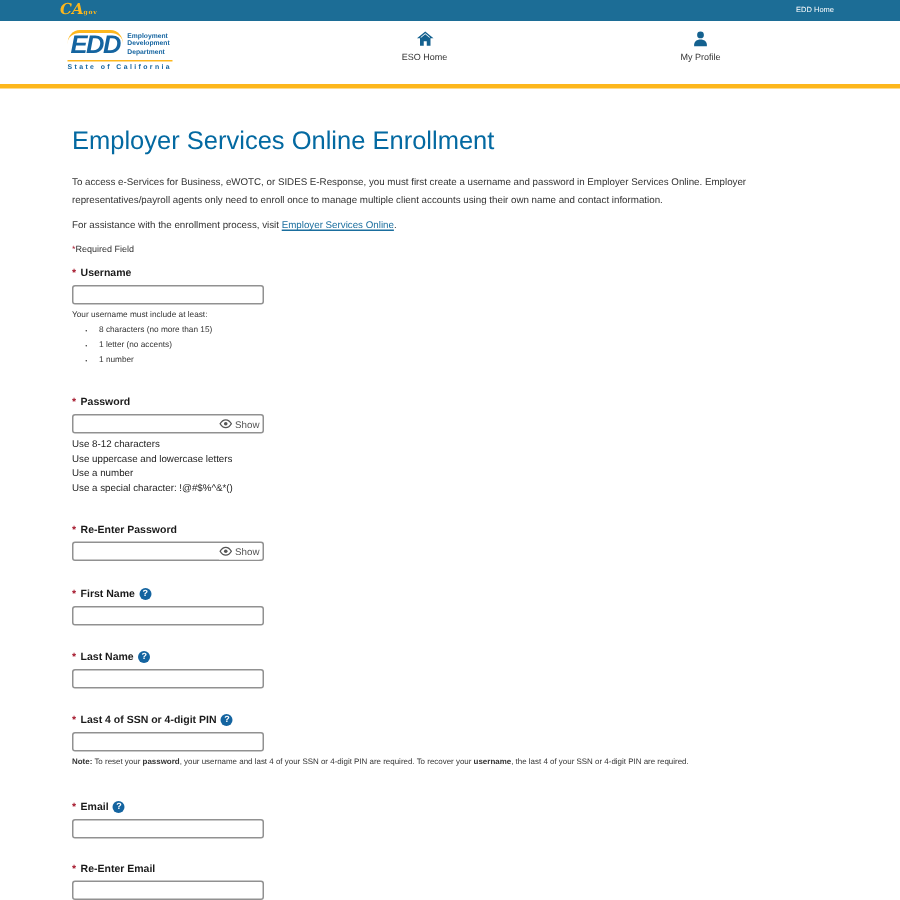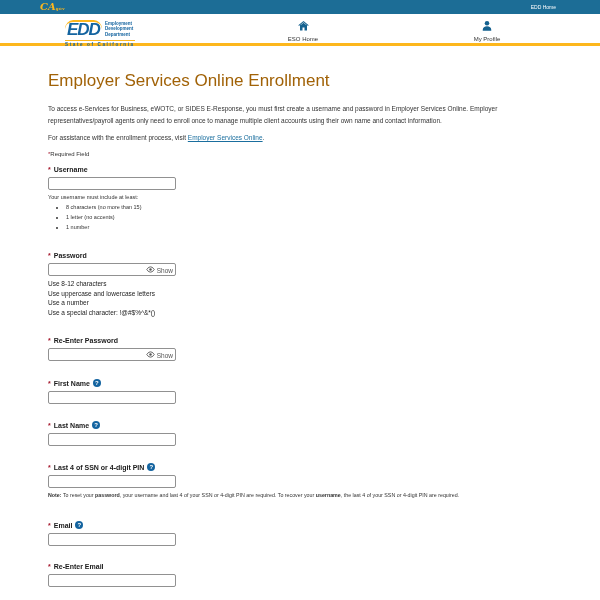--- a/index.html
+++ b/index.html
@@ -8,39 +8,39 @@
 
   
   .topbar { height:14px; background:#1c6d96; position:relative; }
   .ca-logo { position:absolute; left:40px; top:0px; color:#fdb71c;
              font-family:"DejaVu Serif", serif; font-style:italic; font-weight:bold;
              font-size:10px; line-height:13px; cursor:pointer; }
   .ca-logo .gov { font-size:4px; font-style:normal; letter-spacing:.5px; }
   .topbar-link { position:absolute; right:44px; top:4px; color:#fff; font-size:5px; cursor:pointer; }
 
   
-  .header { height:29px; background:#fff; position:relative;margin-left:20px; }
+  .header { height:42px; background:#fff; position:relative; }
   .edd-logo { position:absolute; left:45px; top:6px; cursor:pointer; }
   .edd-row { display:flex; align-items:center; }
   .edd-acronym { font-size:17px; font-weight:bold; font-style:italic; color:#1464a0;
                  letter-spacing:-1px; line-height:16px;
                  border-top:2px solid #fdb71c; border-radius:40%/90%; padding:0 2px; }
   .edd-lines { margin-left:3px; font-size:4.5px; font-weight:bold; color:#1464a0; line-height:5.2px; }
   .edd-state { font-size:4.6px; color:#1464a0; border-top:1.5px solid #fdb71c; margin-top:1.5px;
                padding-top:1.5px; letter-spacing:1.6px; font-weight:bold; text-align:center; }
   .nav-item { position:absolute; top:6px; width:90px; text-align:center; cursor:pointer; }
   .nav-eso { left:238px; }
   .nav-profile { left:422px; }
   .nav-item svg { display:block; margin:0 auto; }
   .nav-label { font-size:6px; color:#333; margin-top:4px; }
   .gold-rule { height:3px; background:#fdb71c; }
 
   
   main { padding:25px 48px 0 48px; }
-  h1 { font-size:17px; font-weight:500; color:#a16207; margin-bottom:12px; }
+  h1 { font-size:17px; font-weight:500; color:#0369a1; margin-bottom:12px; }
   .intro { font-size:6.5px; color:#333; line-height:11.5px; margin-bottom:8px; max-width:506px; }
   .assist { font-size:6.5px; color:#333; margin-bottom:10px; }
   .link { color:#1a6e9e; text-decoration:underline; cursor:pointer; }
   .required-field { font-size:6px; color:#333; margin-bottom:9px; }
   .req { color:#a6192e; }
 
   .form-label { font-size:7px; font-weight:bold; color:#1a1a1a; display:flex;
                 align-items:center; gap:3px; margin-bottom:4px; }
   .input-wrap { position:relative; width:128px; }
   input.text { width:128px; height:13px; border:1px solid #919191; border-radius:2px;

